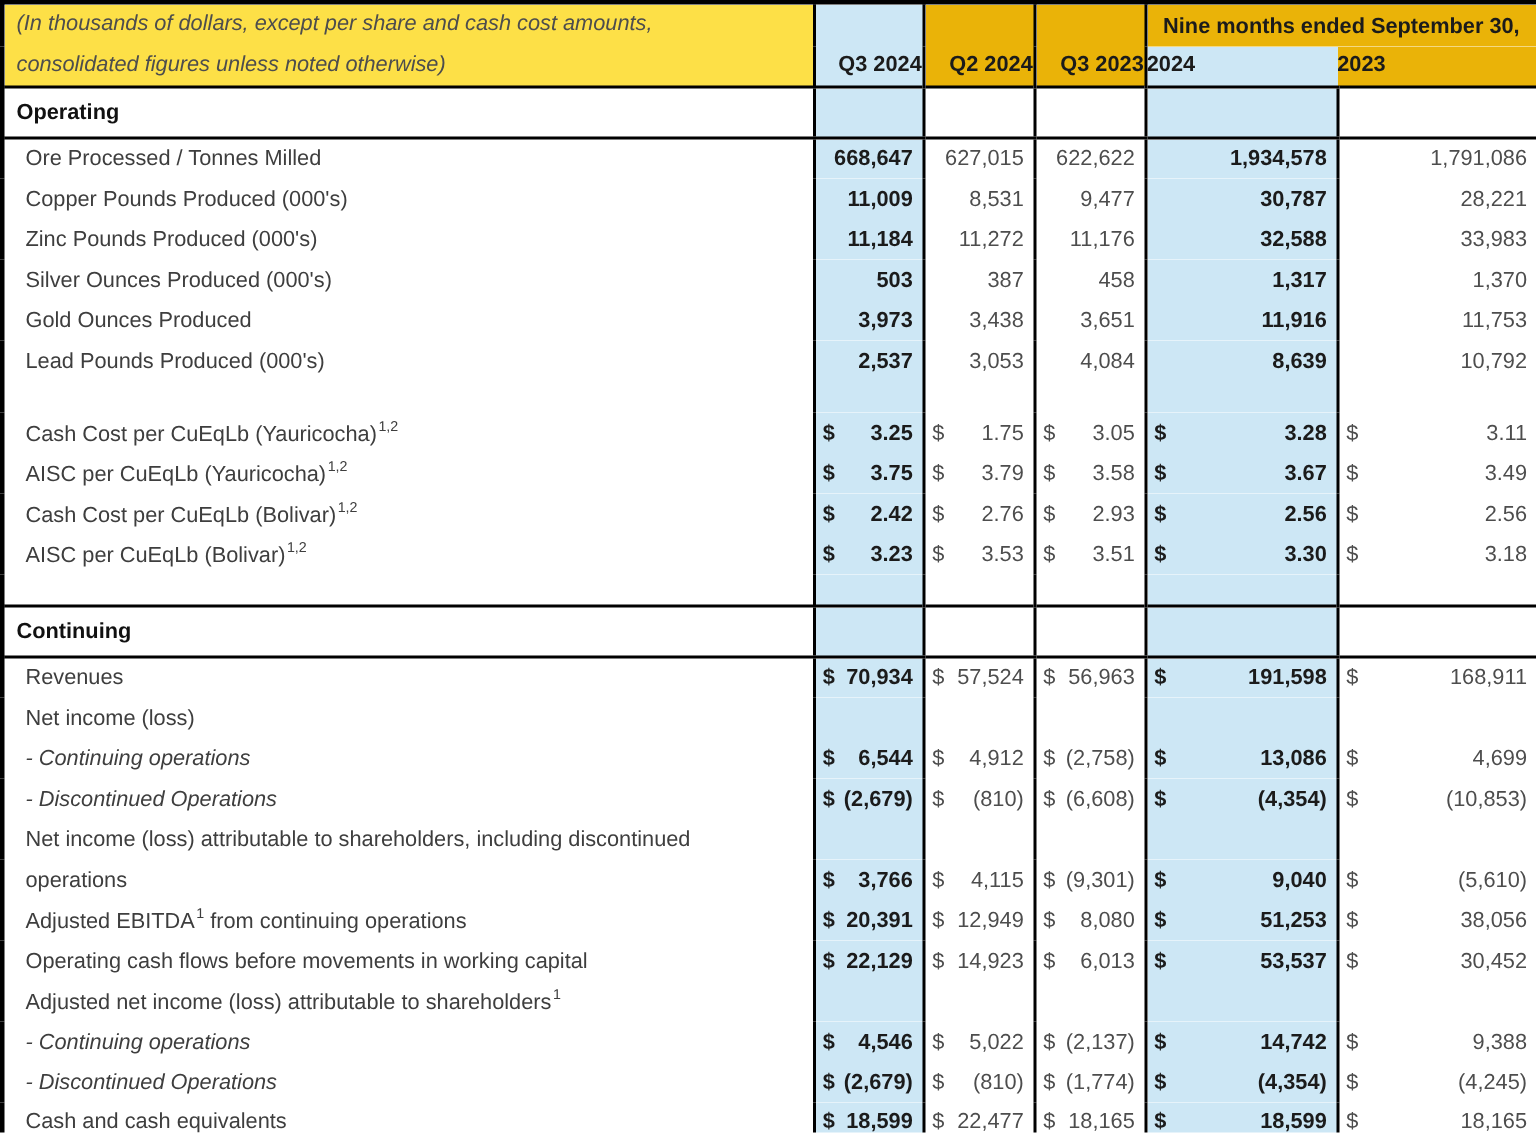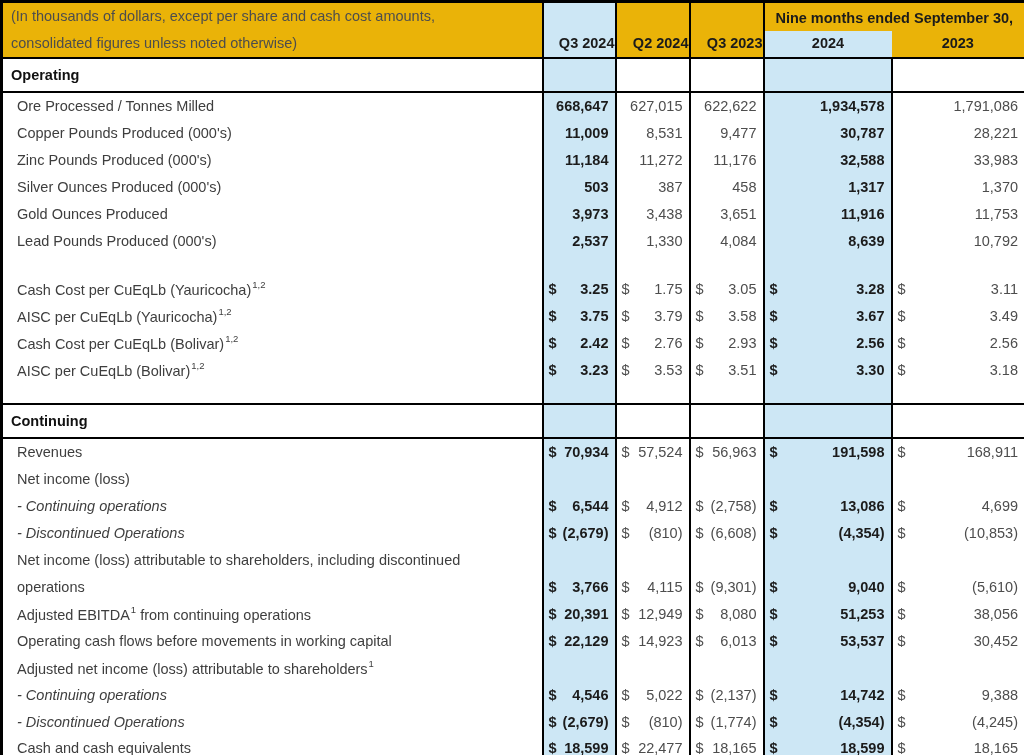--- a/index.html
+++ b/index.html
@@ -22,29 +22,29 @@
     vertical-align: middle;
     padding: 0;
   }
   
   td.v { border-left: 2px solid #000; }
   
   .hl { background: #cde7f5; }
   
   thead td { background: #eab308; font-weight: bold; color: #1b1b1b; }
   thead td.note-cell {
-    background: #eab308; font-weight: normal; color: #4d4d4d;
+    background: #fde047; font-weight: normal; font-style: italic; color: #4d4d4d;
     vertical-align: middle; padding-left: 8px;
   }
   .note-cell .nl { line-height: 27px; }
   tr.hdr-row1 { height: 28px; }
   tr.hdr-row2 { height: 26px; }
   td.qhdr { text-align: right; vertical-align: bottom; padding-bottom: 6px; }
   td.nm-title { text-align: center; vertical-align: middle; padding-top: 3px; }
-  td.nm-year { text-align: center; vertical-align: bottom; padding-bottom: 6px; }
+  td.nm-year { vertical-align: bottom; padding-bottom: 6px; }
   td.nm-year.noleft { border-left: none; }
   thead { border-bottom: 2px solid #000; }
   
   tr.data td, tr.label-only td { height: 27px; }
   tr.section td { height: 34px; border-top: 2px solid #000; border-bottom: 2px solid #000; }
   tr.spacer td { height: 21px; }
   td.lbl { padding-left: 14px; }
   tr.section td.lbl { padding-left: 8px; font-weight: bold; color: #111; }
   tr.italic td.lbl { font-style: italic; }
   td.lbl sup { font-size: 9.5px; position: relative; top: -1px; margin-left: 1px; }
@@ -287,21 +287,21 @@
         <td class="lbl"><span>Lead Pounds Produced (000's)</span></td>
         <td class="v hl">
           <div class="cw">
             <span class="cur"></span>
             <span class="val">2,537</span>
           </div>
         </td>
         <td class="v">
           <div class="cw">
             <span class="cur"></span>
-            <span class="val">1,330</span>
+            <span class="val">3,053</span>
           </div>
         </td>
         <td class="v">
           <div class="cw">
             <span class="cur"></span>
             <span class="val">4,084</span>
           </div>
         </td>
         <td class="v hl">
           <div class="cw">

